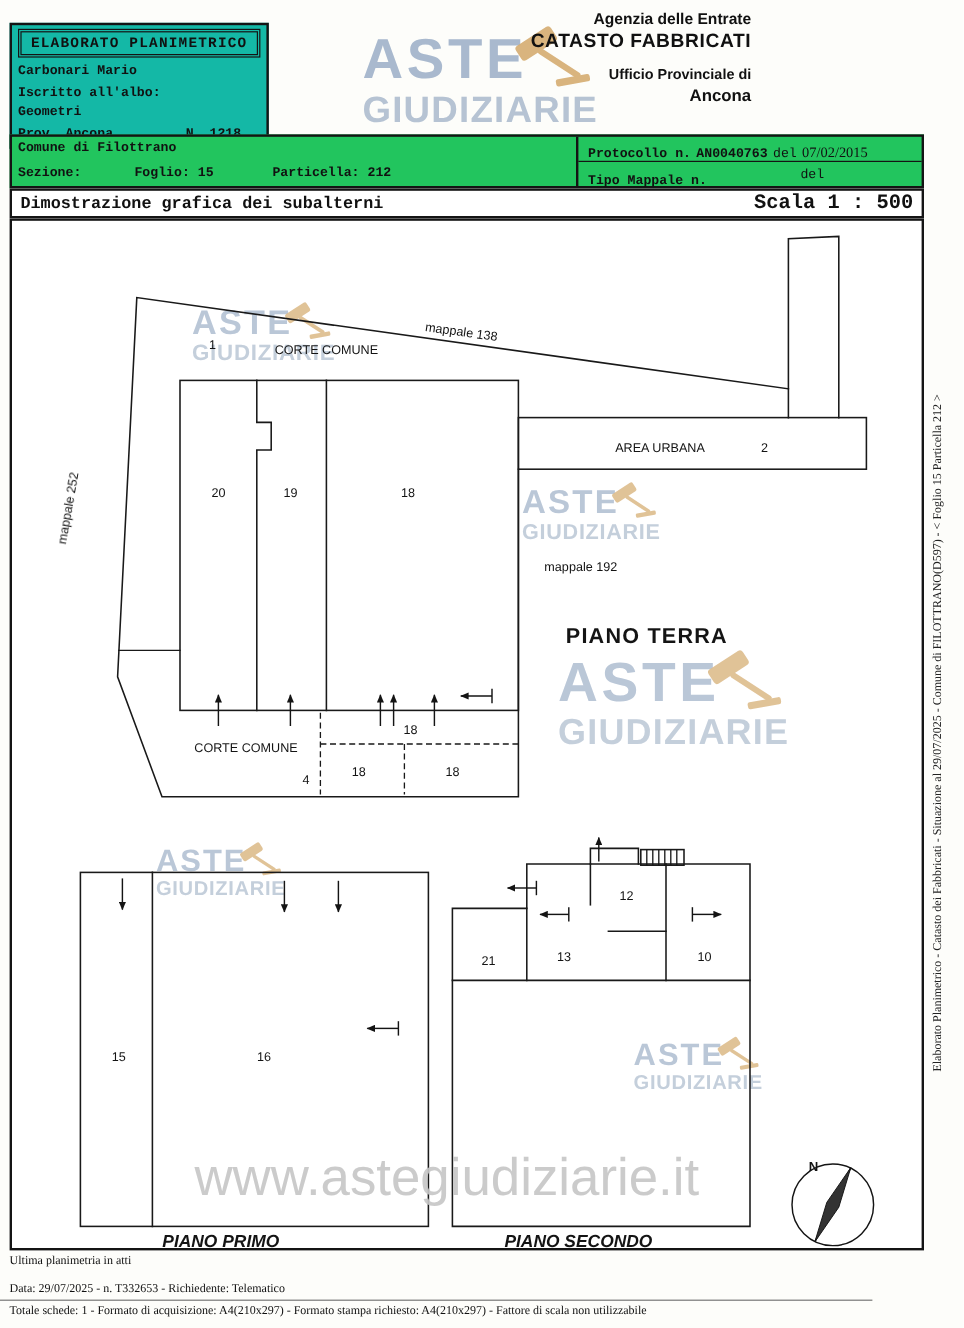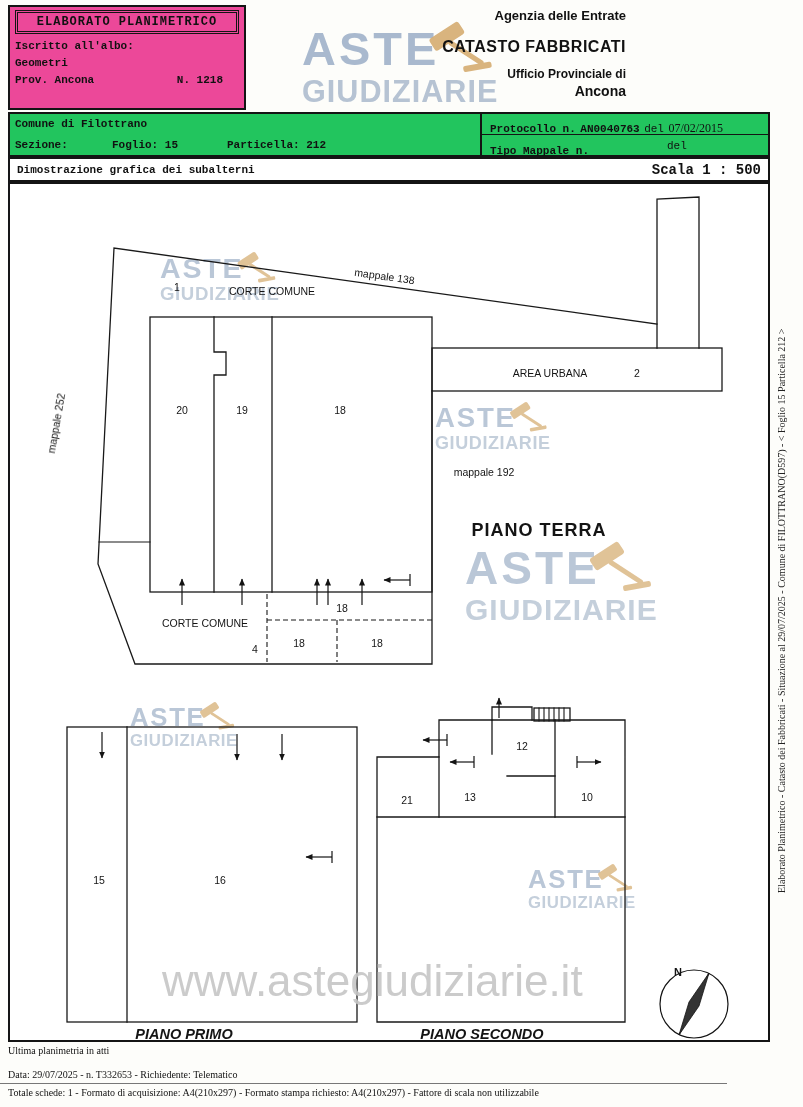--- a/index.html
+++ b/index.html
@@ -4,32 +4,32 @@
 <style>
   html,body{margin:0;padding:0;}
   body{
     width:803px;height:1107px;position:relative;overflow:hidden;
     background:#fdfdfa;color:#111;
     font-family:"Liberation Sans",sans-serif;
   }
   .abs{position:absolute;}
 
   
-  #box-el{left:8px;top:5px;width:238px;height:105px;border:2px solid #141414;
-          box-sizing:border-box;background:#ec4899;padding:3px 5px;}
+  #box-el{left:8px;top:19px;width:216px;height:105px;border:2px solid #141414;
+          box-sizing:border-box;background:#14b8a6;padding:3px 5px;}
   .t-outer{border:1px solid #141414;padding:1px;margin-bottom:5px;}
   .t-inner{border:1px solid #141414;text-align:center;
            font:bold 12px "Liberation Mono",monospace;letter-spacing:1px;padding:2px 0;}
   .field{font:bold 11px "Liberation Mono",monospace;line-height:14.5px;white-space:pre;}
   .prov-row{display:flex;justify-content:space-between;padding-right:16px;margin-top:3px;}
 
   
   #agency{left:422px;top:8px;width:204px;text-align:right;}
   #agency .a1{font:bold 13px "Liberation Sans",sans-serif;}
-  #agency .a2{font:bold 16px "Liberation Sans",sans-serif;letter-spacing:.5px;margin-top:15px;}
+  #agency .a2{font:bold 16px "Liberation Sans",sans-serif;letter-spacing:.5px;margin-top:3px;}
   #agency .a3{font:bold 12px "Liberation Sans",sans-serif;margin-top:11px;}
   #agency .a4{font:bold 14px "Liberation Sans",sans-serif;margin-top:2px;}
 
   
   #band2{left:8px;top:112px;width:762px;height:45px;border:2px solid #141414;
          box-sizing:border-box;background:#22c55e;}
   #band2 .left{position:absolute;left:0;top:0;width:470px;height:100%;}
   #band2 .right{position:absolute;left:470px;top:0;right:0;height:100%;border-left:2px solid #141414;}
   .f11{font:bold 11px "Liberation Mono",monospace;}
   .f11n{font:11px "Liberation Mono",monospace;}
@@ -84,20 +84,21 @@
       </g>
       <text class="wm-giud" x="0" y="78">GIUDIZIARIE</text>
     </g>
   </defs>
 </svg>
 
 <div id="box-el" class="abs">
   <div class="t-outer">
     <div class="t-inner">ELABORATO PLANIMETRICO</div>
   </div>
+  <div class="field">Carbonari Mario</div>
   <div class="field" style="margin-top:3px">Iscritto all'albo:</div>
   <div class="field" style="margin-top:2px">Geometri</div>
   <div class="prov-row">
     <span class="field">Prov. Ancona</span>
     <span class="field">N. 1218</span>
   </div>
 </div>
 
 <svg class="abs" style="left:298px;top:14px" width="235" height="100" viewBox="0 0 235 100">
   <use href="#wm-logo-group" transform="translate(4,8) scale(1.02)"></use>
@@ -125,22 +126,22 @@
       <span class="dserif">07/02/2015</span>
     </div>
     <div class="r-bot">
       <span class="f11">Tipo Mappale n.</span>
       <span class="f11n abs" style="left:185px">del</span>
     </div>
   </div>
 </div>
 
 <div id="band3" class="abs">
-  <span class="f11" style="font-size:11px">Dimostrazione grafica dei subalterni</span>
-  <span class="f11" style="font-size:14px">Scala 1 : 500</span>
+  <span class="f11" style="font-size:14px">Dimostrazione grafica dei subalterni</span>
+  <span class="f11" style="font-size:17px">Scala 1 : 500</span>
 </div>
 
 <div id="draw" class="abs">
 <svg id="plan-svg" width="758" height="856" viewBox="0 0 758 856">
 
   <g opacity="0.8">
     <use href="#wm-logo-group" transform="translate(150,68) scale(0.62)"></use>
     <use href="#wm-logo-group" transform="translate(425,218) scale(0.60)"></use>
     <use href="#wm-logo-group" transform="translate(455,358) scale(1.0)"></use>
     <use href="#wm-logo-group" transform="translate(120,518) scale(0.56)"></use>

